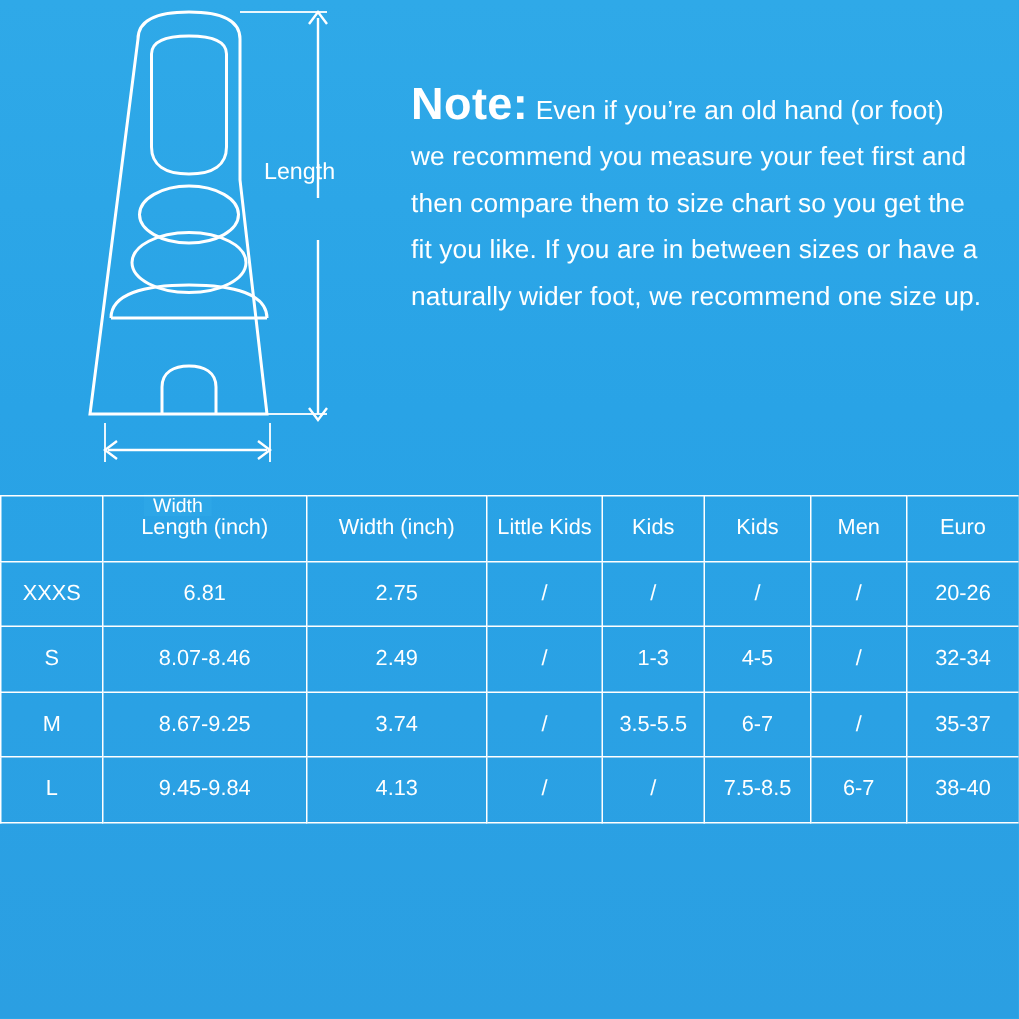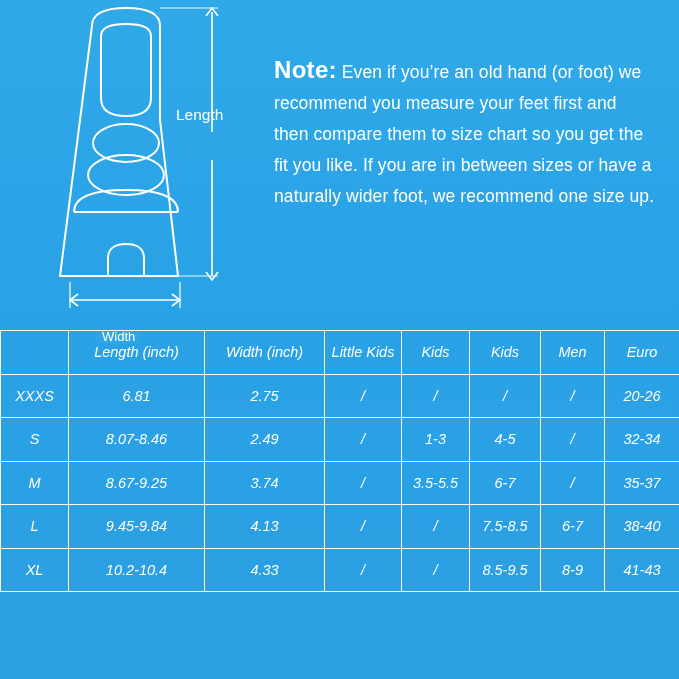--- a/index.html
+++ b/index.html
@@ -43,37 +43,36 @@
     padding: 36px 24px 0 4px;
     color: #ffffff;
   }
   .note-text {
     font-size: 17.5px;
     line-height: 31px;
     color: #ffffff;
     letter-spacing: 0.1px;
   }
   .note-label {
-    font-size: 24px;
+    font-size: 30px;
     font-weight: bold;
     color: #ffffff;
     letter-spacing: 0.3px;
   }
   
   .table-wrap {
     position: absolute;
     left: 0;
     top: 330px;
     width: 679px;
   }
   table.size-table {
     border-collapse: collapse;
     width: 679px;
     table-layout: fixed;
-    font-style: italic;
   }
   table.size-table th,
   table.size-table td {
     border: 1px solid #ffffff;
     color: #ffffff;
     font-size: 14.5px;
     font-weight: normal;
     text-align: center;
     height: 43.5px;
     padding: 0 2px;
@@ -202,27 +201,17 @@
         <tr>
           <td class="size-col">L</td>
           <td>9.45-9.84</td>
           <td>4.13</td>
           <td>/</td>
           <td>/</td>
           <td>7.5-8.5</td>
           <td>6-7</td>
           <td>38-40</td>
         </tr>
-        <tr>
-          <td class="size-col">XL</td>
-          <td>10.2-10.4</td>
-          <td>4.33</td>
-          <td>/</td>
-          <td>/</td>
-          <td>8.5-9.5</td>
-          <td>8-9</td>
-          <td>41-43</td>
-        </tr>
       </tbody>
     </table>
   </div>
 
 </div>
 
 </body></html>

